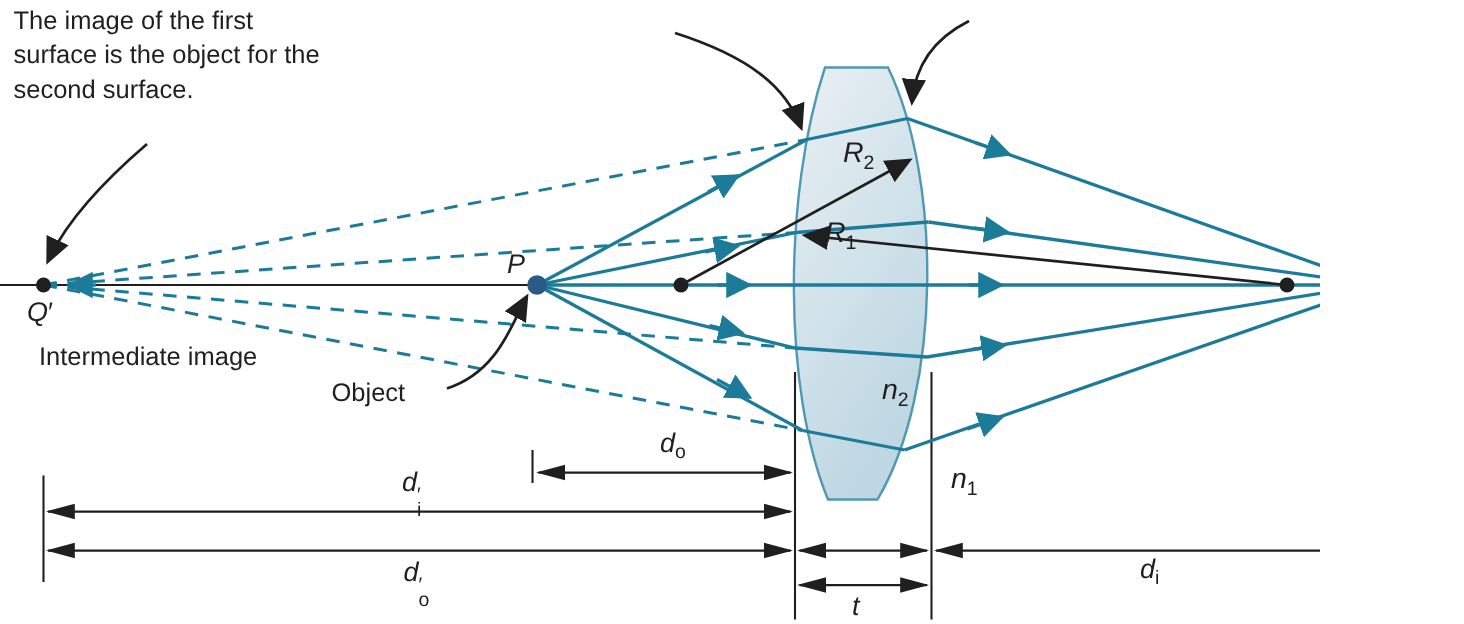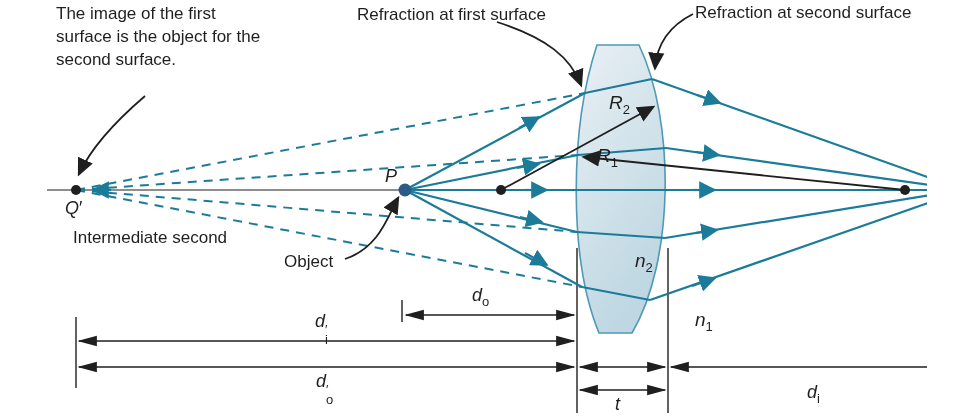--- a/index.html
+++ b/index.html
@@ -1,21 +1,21 @@
 <!DOCTYPE html>
 <html style="--ray: #1b7b99; --ink: #1f1f1f; --lens-fill-top: #e9f0f4; --lens-fill-bottom: #bed7e2; --lens-stroke: #4f99b5; --p-dot: #2a5a85;"><head>
 <meta charset="utf-8">
 <style>
   :root{
     --ray:#1b7b99; --ink:#1f1f1f; --lens-fill-top:#e9f0f4; --lens-fill-bottom:#bed7e2;
     --lens-stroke:#4f99b5; --p-dot:#2a5a85;
   }
   html,body{margin:0;padding:0;background:#fff;}
   .figure{position:relative;width:880px;height:416px;background:#ffffff;overflow:hidden;
-          font-family:"Liberation Sans",sans-serif;color:var(--ink);margin-left:47px;}
+          font-family:"Liberation Sans",sans-serif;color:var(--ink);}
   .art{position:absolute;left:0;top:0;}
   .lbl{position:absolute;font-size:17px;line-height:23px;white-space:nowrap;color:var(--ink);}
   .note{white-space:normal;width:206px;}
   .var{font-size:18px;text-align:right;}
   .var i{font-style:italic;font-family:"Liberation Sans",sans-serif;}
   .big{font-size:19px;}
   sub{font-size:13px;line-height:0;}
   .stack{display:inline-flex;flex-direction:column;align-items:flex-start;
          font-size:13px;line-height:10px;font-style:normal;vertical-align:-7px;}
   .stack .tp{height:10px;}
@@ -129,39 +129,37 @@
       <line class="ink dim" x1="359" y1="315" x2="527" y2="315" marker-start="url(#mDim)" marker-end="url(#mDim)"></line>
       <line class="ink dim" x1="32" y1="341" x2="527" y2="341" marker-start="url(#mDim)" marker-end="url(#mDim)"></line>
       <line class="ink dim" x1="32" y1="367" x2="527" y2="367" marker-start="url(#mDim)" marker-end="url(#mDim)"></line>
       <line class="ink dim" x1="533" y1="367" x2="618" y2="367" marker-start="url(#mDim)" marker-end="url(#mDim)"></line>
       <line class="ink dim" x1="624" y1="367" x2="919" y2="367" marker-start="url(#mDim)" marker-end="url(#mDim)"></line>
       <line class="ink dim" x1="533" y1="390" x2="618" y2="390" marker-start="url(#mDim)" marker-end="url(#mDim)"></line>
     </g>
   </svg>
 
   <span class="lbl note" style="left:9px;top:2px">The image of the first surface is the object for the second surface.</span>
-  <span class="lbl" style="left:310px;top:3px">Refraction at first surface</span>
-  <span class="lbl" style="left:648px;top:1px">Refraction at second surface</span>
-  <span class="lbl" style="left:26px;top:226px">Intermediate second</span>
-  <span class="lbl" style="left:237px;top:250px">Object</span>
+  <span class="lbl" style="left:26px;top:226px">Intermediate image</span>
+  <span class="lbl" style="left:221px;top:250px">Object</span>
 
   <span class="lbl var" style="left:18px;top:197px"><i>Q</i><span>′</span></span>
   <span class="lbl var" style="left:338px;top:165px"><i>P</i></span>
   <span class="lbl var" style="left:912px;top:197px"><i>Q</i></span>
 
   <span class="lbl var big" style="left:562px;top:91px"><i>R</i><sub>2</sub></span>
   <span class="lbl var big" style="left:550px;top:144px"><i>R</i><sub>1</sub></span>
   <span class="lbl var big" style="left:588px;top:249px"><i>n</i><sub>2</sub></span>
-  <span class="lbl var big" style="left:648px;top:308px"><i>n</i><sub>1</sub></span>
+  <span class="lbl var big" style="left:634px;top:308px"><i>n</i><sub>1</sub></span>
 
-  <span class="lbl var" style="left:425px;top:284px"><i>d</i><sub>o</sub></span>
+  <span class="lbl var" style="left:440px;top:284px"><i>d</i><sub>o</sub></span>
   <span class="lbl var" style="left:268px;top:310px"><i>d</i><span class="stack">
         <span class="tp">′</span>
         <span class="ts">i</span>
       </span></span>
   <span class="lbl var" style="left:269px;top:370px"><i>d</i><span class="stack">
         <span class="tp">′</span>
         <span class="ts">o</span>
       </span></span>
-  <span class="lbl var" style="left:760px;top:381px"><i>d</i><sub>i</sub></span>
+  <span class="lbl var" style="left:760px;top:368px"><i>d</i><sub>i</sub></span>
   <span class="lbl var" style="left:568px;top:393px"><i>t</i></span>
 
 </div>
 
 </body></html>

